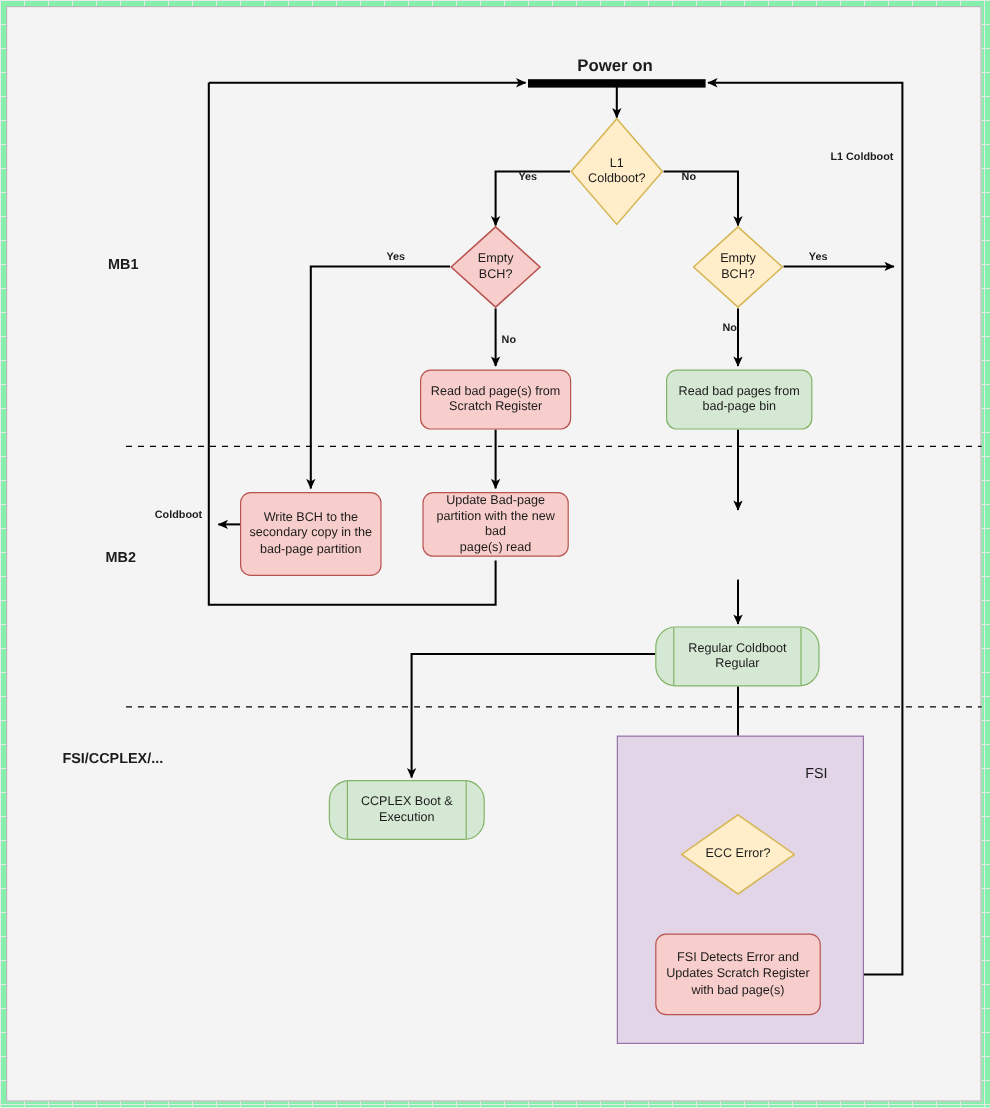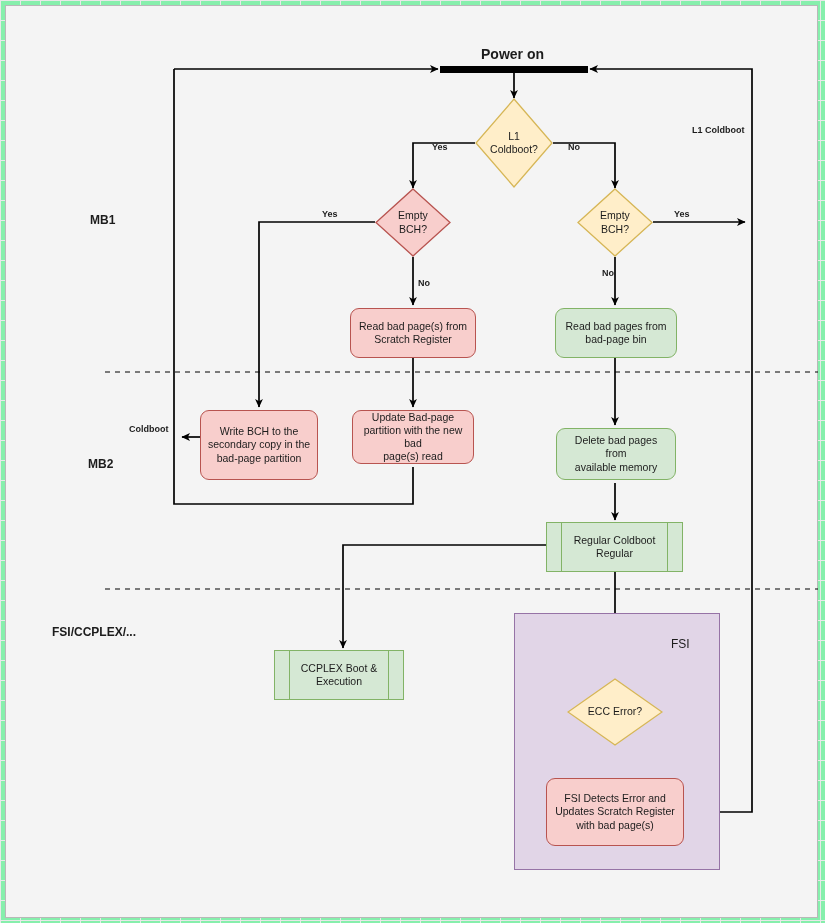--- a/index.html
+++ b/index.html
@@ -8,21 +8,21 @@
   
   #gridbg{position:absolute;left:0;top:0;width:825px;height:923px;
      background-image:
        linear-gradient(to right,#e8e8e8 1px,transparent 1px),
        linear-gradient(to bottom,#e8e8e8 1px,transparent 1px);
      background-size:20px 20px;}
   #canvas{position:absolute;left:5px;top:5px;width:813px;height:913px;
      background:#f4f4f4;border:1px solid #b8b8b8;box-sizing:border-box;}
   #svglayer{position:absolute;left:0;top:0;width:825px;height:923px;pointer-events:none;}
   .node{position:absolute;box-sizing:border-box;display:flex;align-items:center;
-        justify-content:center;text-align:center;line-height:1.25;}
+        justify-content:center;text-align:center;line-height:1.25;border-radius:17px;}
   .proc{border-radius:9px;border:1.3px solid;font-size:10.5px;color:#1c1c1c;padding:2px 6px;}
   .pink{background:#f8cecc;border-color:#b85450;}
   .green{background:#d5e8d4;border-color:#82b366;}
   .subr{background:#d5e8d4;border:1.3px solid #82b366;font-size:10.5px;color:#1c1c1c;}
   .subr .bar{position:absolute;top:0;bottom:0;width:0;border-left:1.3px solid #82b366;}
   .diamond-wrap{position:absolute;}
   .diamond{position:absolute;left:0;top:0;width:100%;height:100%;}
   .dlabel{position:absolute;left:0;top:0;width:100%;height:100%;display:flex;
           align-items:center;justify-content:center;text-align:center;
           font-size:10.5px;color:#1c1c1c;line-height:1.25;}
@@ -178,26 +178,20 @@
   </div>
 
   <div class="node proc pink" style="left:352px;top:410px;width:122px;height:54px;">
     <div>
       <div>Update Bad-page</div>
       <div>partition with the new bad</div>
       <div>page(s) read</div>
     </div>
   </div>
 
-  <div class="node proc green" style="left:556px;top:428px;width:120px;height:52px;">
-    <div>
-      <div>Delete bad pages from</div>
-      <div>available memory</div>
-    </div>
-  </div>
 
   <div class="node subr" style="left:546px;top:522px;width:137px;height:50px;position:absolute;">
     <div class="bar" style="left:14px;"></div>
     <div class="bar" style="right:14px;"></div>
     <div style="position:relative;">
       <div>Regular Coldboot</div>
       <div>Regular</div>
     </div>
   </div>
 

